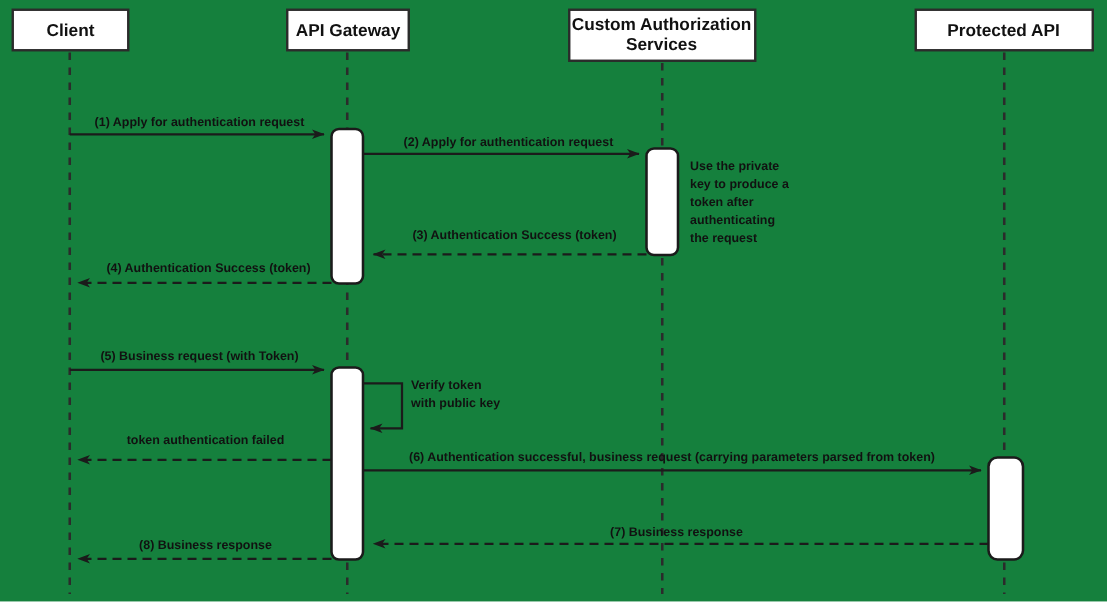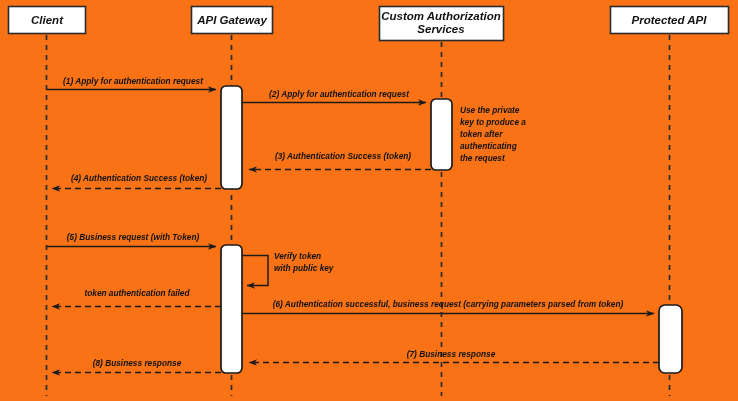--- a/index.html
+++ b/index.html
@@ -10,22 +10,21 @@
   body {
     width: 738px;
     height: 401px;
     font-family: "Liberation Sans", sans-serif;
     overflow: hidden;
   }
   #diagram-root {
     position: relative;
     width: 738px;
     height: 401px;
-    background: #f97316;
-    font-style: italic;
+    background: #15803d;
   }
   svg#seq-svg {
     display: block;
     width: 738px;
     height: 401px;
   }
   .lifeline-box {
     fill: #ffffff;
     stroke: #2b2b2b;
     stroke-width: 1.6;

